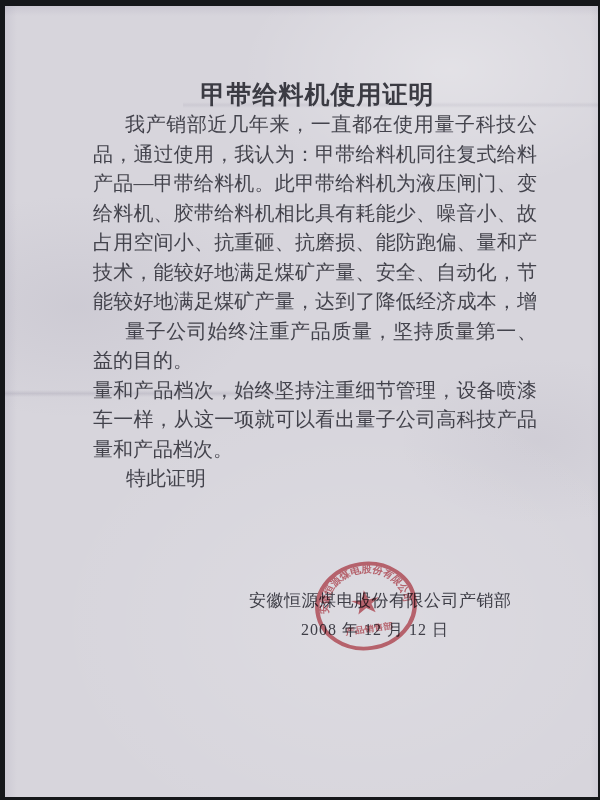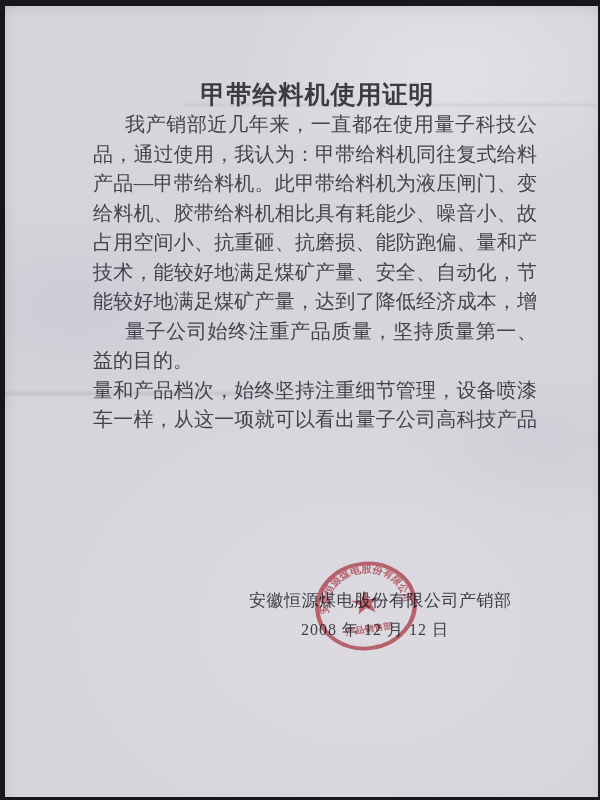--- a/index.html
+++ b/index.html
@@ -81,20 +81,22 @@
     <div class="line">品，通过使用，我认为：甲带给料机同往复式给料机、振动</div>
     <div class="line">产品—甲带给料机。此甲带给料机为液压闸门、变频调速产</div>
     <div class="line">给料机、胶带给料机相比具有耗能少、噪音小、故障率低、</div>
     <div class="line">占用空间小、抗重砸、抗磨损、能防跑偏、量和产品档次</div>
     <div class="line">技术，能较好地满足煤矿产量、安全、自动化，节能、环保、</div>
     <div class="line">能较好地满足煤矿产量，达到了降低经济成本，增加经济效</div>
     <div class="line indent">量子公司始终注重产品质量，坚持质量第一、信誉第一</div>
     <div class="line para-end">益的目的。</div>
     <div class="line">量和产品档次，始终坚持注重细节管理，设备喷漆质量如同轿</div>
     <div class="line">车一样，从这一项就可以看出量子公司高科技产品的技术含</div>
+    <div class="line para-end">量和产品档次。</div>
+    <div class="line closing">特此证明</div>
   </div>
 
   <div class="signature">安徽恒源煤电股份有限公司产销部</div>
   <div class="date">2008 年 12 月 12 日</div>
 
   <div class="stamp">
     <svg viewBox="0 0 140 140" preserveAspectRatio="none">
       <circle cx="70" cy="70" r="56" fill="none" stroke="#c9545e" stroke-width="5"></circle>
       <path id="arcPath" d="M 26.7 77.6 A 44 44 0 1 1 113.3 77.6" fill="none"></path>
       <text class="stamp-arc-text">

